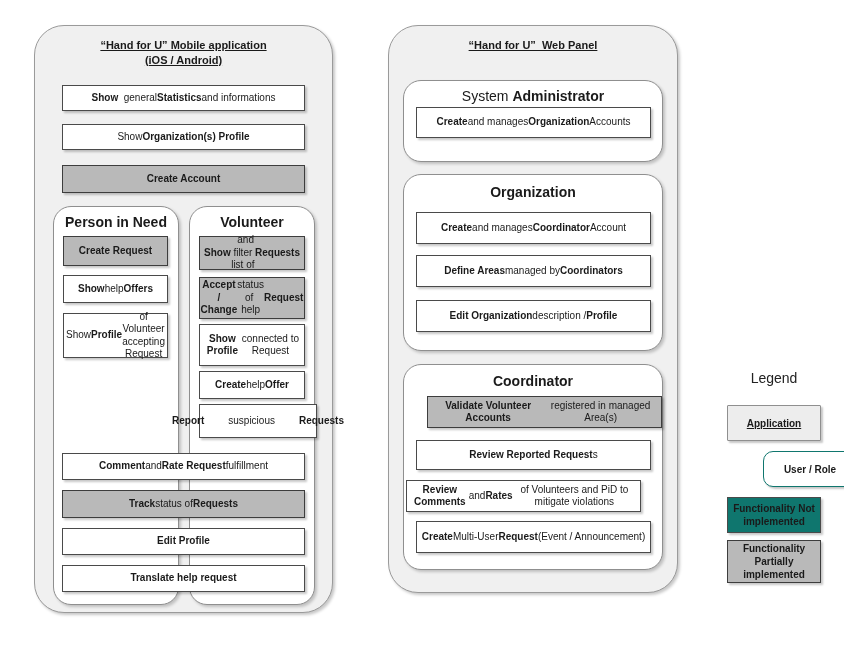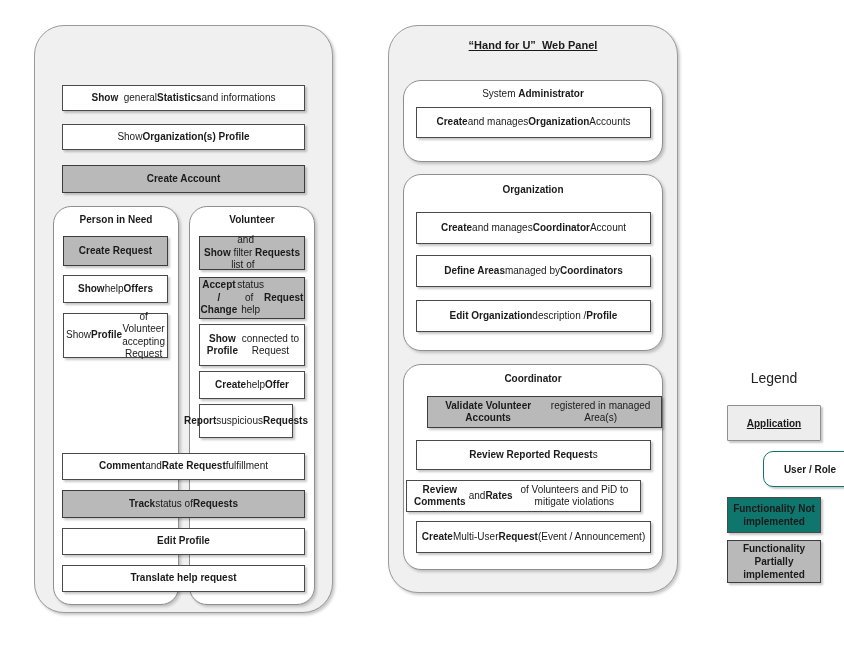--- a/index.html
+++ b/index.html
@@ -50,21 +50,21 @@
     position:absolute;
     text-align:center;
     font-size:11px;
     font-weight:bold;
     text-decoration:underline;
     line-height:1.35;
   }
   .sub-title{
     position:absolute;
     text-align:center;
-    font-size:10px;
+    font-size:14px;
     font-weight:bold;
     width:100%;
     left:0;
   }
   .sub-title.reg{font-weight:normal;}
   .sub-title b{font-weight:bold;}
 
   
   .legend-title{
     position:absolute;
@@ -90,20 +90,24 @@
   .lg-not{background:#0f766e;border:1px solid #4a4a4a;}
   .lg-part{background:#b9b9b9;border:1px solid #3d3d3d;}
 </style>
 </head>
 <body>
 
 <div id="stage">
 
   <div class="panel" style="left:34px;top:25px;width:299px;height:588px;"></div>
 
+  <div class="panel-title" style="left:44px;top:38px;width:279px;">
+    <div>“Hand for U” Mobile application</div>
+    <div>(iOS / Android)</div>
+  </div>
 
   <div class="box" style="left:62px;top:85px;width:243px;height:26px;"><b>Show</b>&nbsp; general <b>Statistics</b> and informations</div>
   <div class="box" style="left:62px;top:124px;width:243px;height:26px;">Show <b>Organization(s) Profile</b></div>
   <div class="box gray" style="left:62px;top:165px;width:243px;height:28px;">
       <b>Create Account</b>
     </div>
 
   <div class="subpanel" style="left:53px;top:206px;width:126px;height:399px;"></div>
   <div class="subpanel" style="left:189px;top:206px;width:126px;height:399px;"></div>
 
@@ -117,21 +121,21 @@
   <div class="box gray" style="left:63px;top:236px;width:105px;height:30px;">
       <b>Create Request</b>
     </div>
   <div class="box" style="left:63px;top:275px;width:105px;height:28px;"><b>Show</b> help <b>Offers</b></div>
   <div class="box" style="left:63px;top:313px;width:105px;height:45px;">Show <b>Profile</b> of Volunteer accepting Request</div>
 
   <div class="box gray" style="left:199px;top:236px;width:106px;height:34px;"><b>Show</b>&nbsp; and filter list of <b>Requests</b></div>
   <div class="box gray" style="left:199px;top:277px;width:106px;height:42px;"><b>Accept / Change</b> status of&nbsp; help <b>Request</b></div>
   <div class="box" style="left:199px;top:324px;width:106px;height:42px;"><b>Show Profile</b> connected to Request</div>
   <div class="box" style="left:199px;top:371px;width:106px;height:28px;"><b>Create</b> help <b>Offer</b></div>
-  <div class="box" style="left:199px;top:404px;width:94px;height:34px;"><b>Report</b> suspicious <b>Requests</b></div>
+  <div class="box" style="left:199px;top:404px;width:118px;height:34px;gap:24px;"><b>Report</b> suspicious <b>Requests</b></div>
 
   <div class="box" style="left:62px;top:453px;width:243px;height:27px;"><b>Comment</b> and <b>Rate Request</b> fulfillment</div>
   <div class="box gray" style="left:62px;top:490px;width:243px;height:28px;"><b>Track</b> status of <b>Requests</b></div>
   <div class="box" style="left:62px;top:528px;width:243px;height:27px;">
       <b>Edit Profile</b>
     </div>
   <div class="box" style="left:62px;top:565px;width:243px;height:27px;">
       <b>Translate help request</b>
     </div>
 

